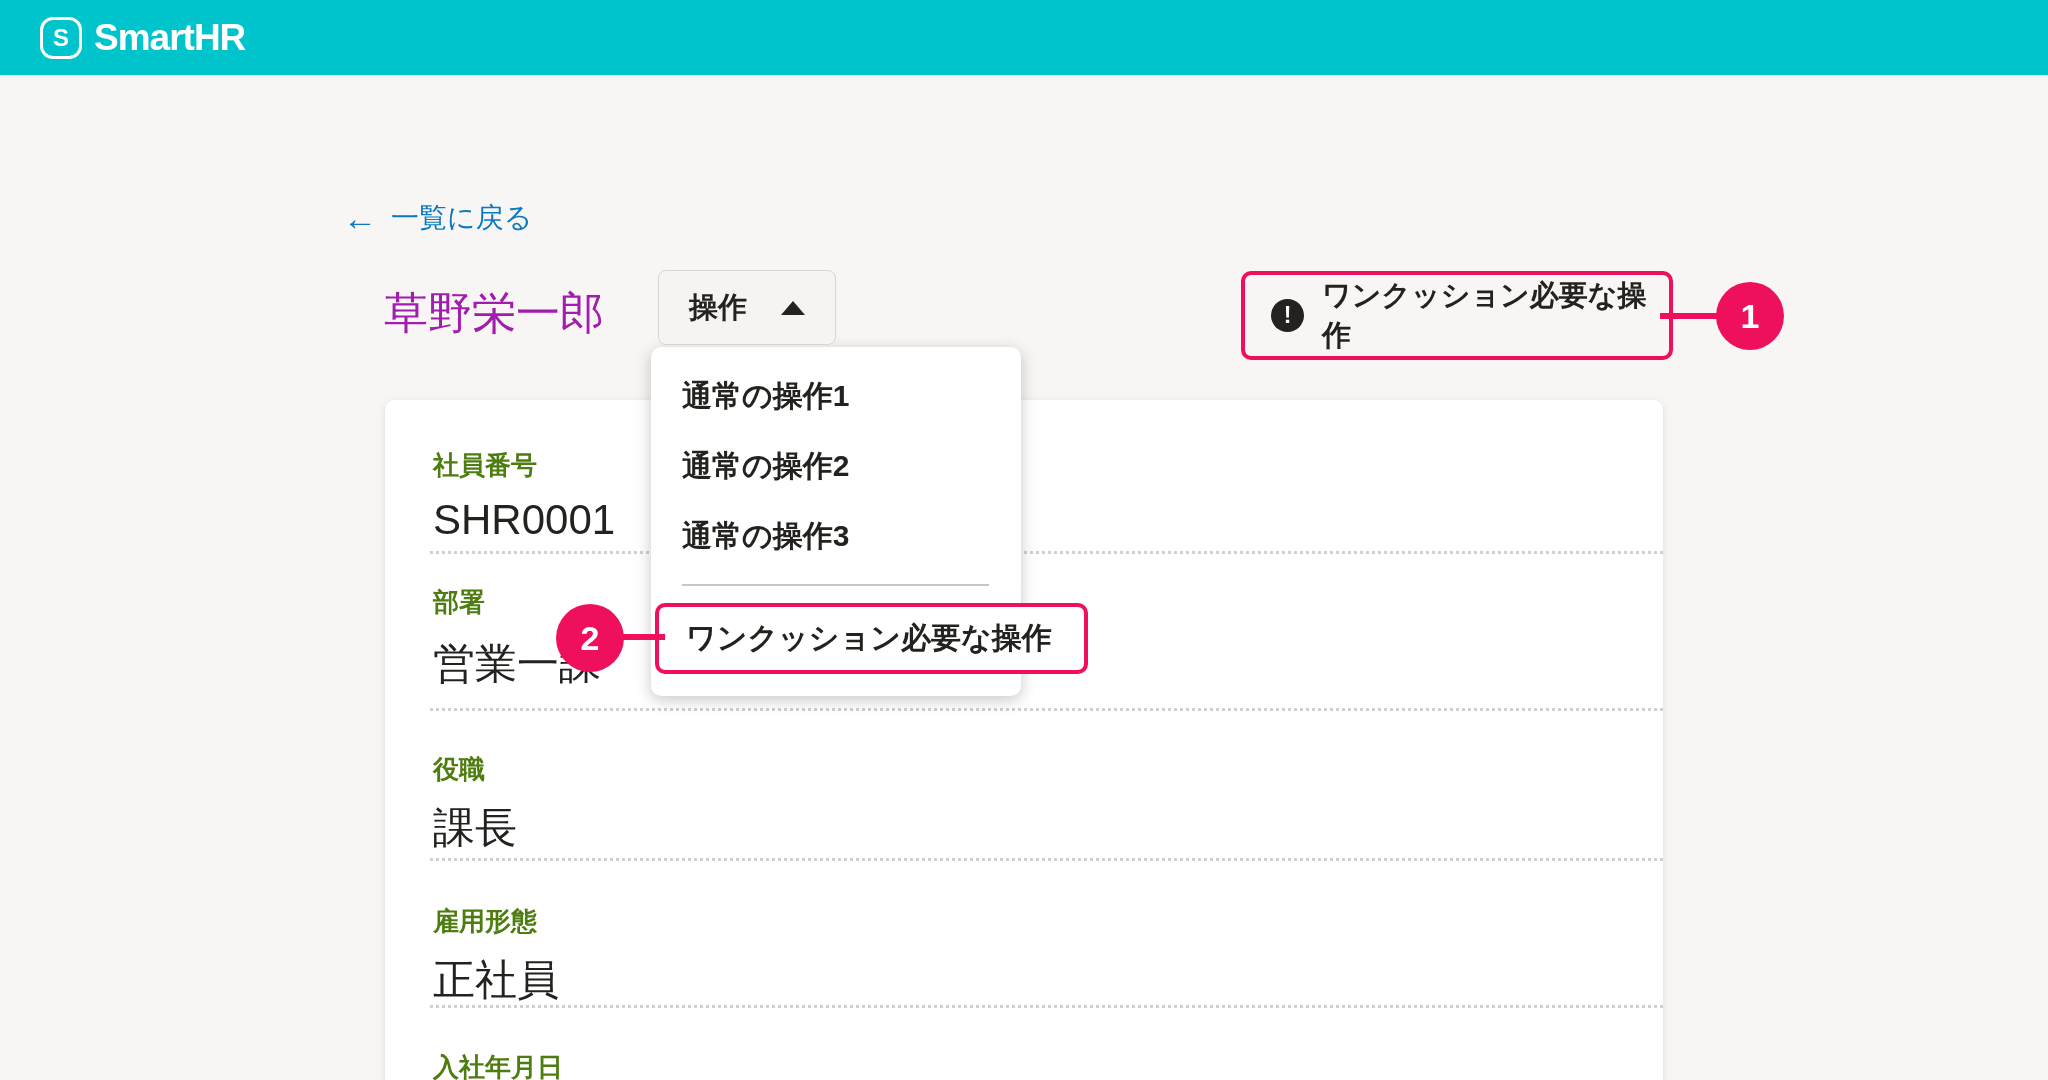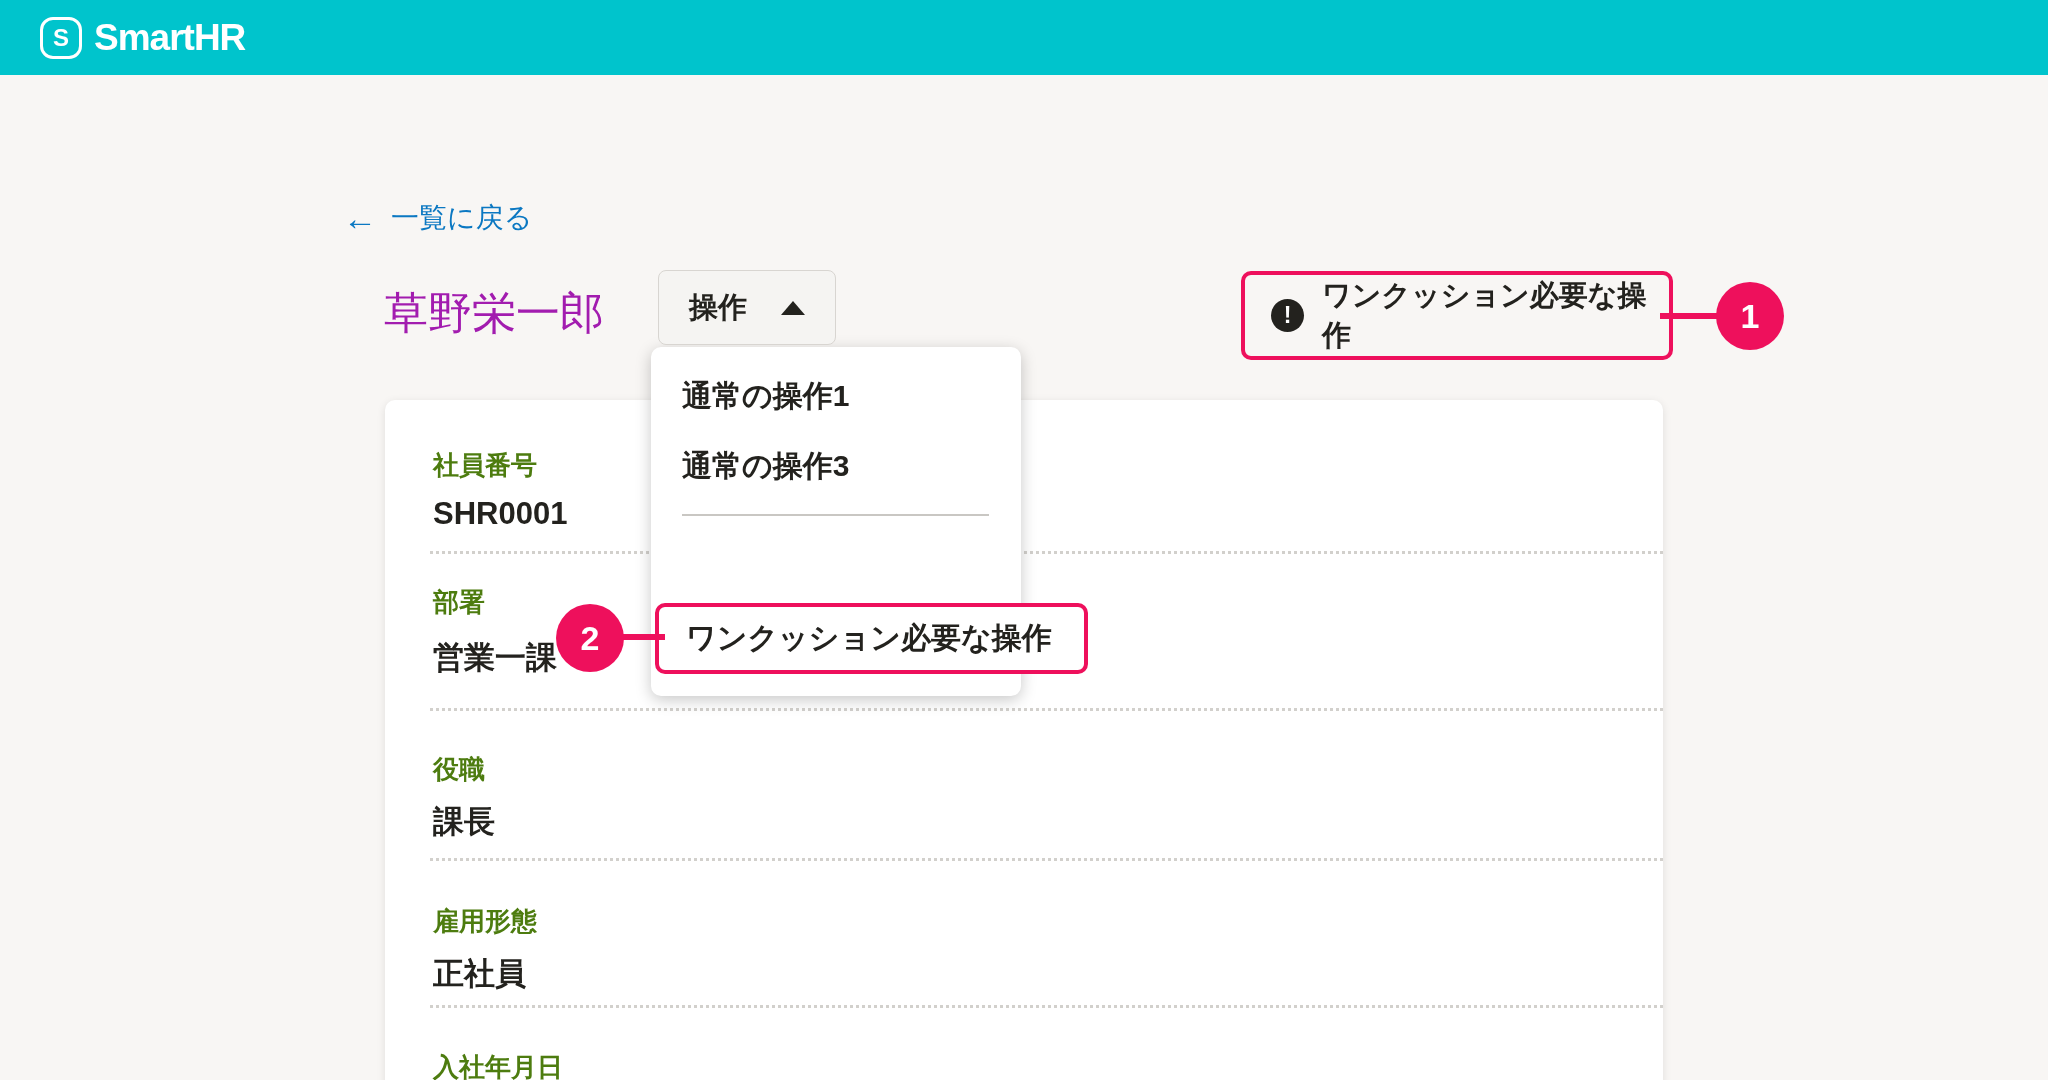--- a/index.html
+++ b/index.html
@@ -92,21 +92,21 @@
   .circle-2{left:556px;top:604px;}
   
   .card{
     position:absolute;left:385px;top:400px;width:1278px;height:810px;background:#fff;
     border-radius:10px;box-shadow:0 2px 8px rgba(0,0,0,0.10);z-index:1;
   }
   .field-label{
     position:absolute;left:48px;font-size:26px;font-weight:bold;color:#4d7c0f;line-height:1.15;
   }
   .field-value{
-    position:absolute;left:48px;font-size:31px;color:#23221e;line-height:1.15;font-weight:bold;
+    position:absolute;left:48px;font-size:42px;color:#23221e;line-height:1.15;
   }
   .sep{position:absolute;left:45px;right:0;border-top:3px dotted #d2d0cc;}
   .lbl-1{top:51px;}  .val-1{top:96px;}  .sep-1{top:151px;}
   .lbl-2{top:188px;} .val-2{top:240px;} .sep-2{top:308px;}
   .lbl-3{top:355px;} .val-3{top:404px;text-align:center;} .sep-3{top:458px;}
   .lbl-4{top:507px;} .val-4{top:556px;} .sep-4{top:605px;}
   .lbl-5{top:653px;}
 </style>
 </head>
 <body>
@@ -129,20 +129,21 @@
 
   <h1 class="page-title">草野栄一郎</h1>
 
   <button class="action-button">
     <span>操作</span>
     <span class="caret-up"></span>
   </button>
 
   <div class="dropdown">
     <div class="menu-item">通常の操作1</div>
+    <div class="menu-item">通常の操作2</div>
     <div class="menu-item">通常の操作3</div>
     <div class="menu-divider"></div>
     <div class="danger-item">ワンクッション必要な操作</div>
   </div>
 
   <div class="callout">
     <span class="excl-icon">!</span>
     <span class="callout-text">ワンクッション必要な操作</span>
   </div>
 

